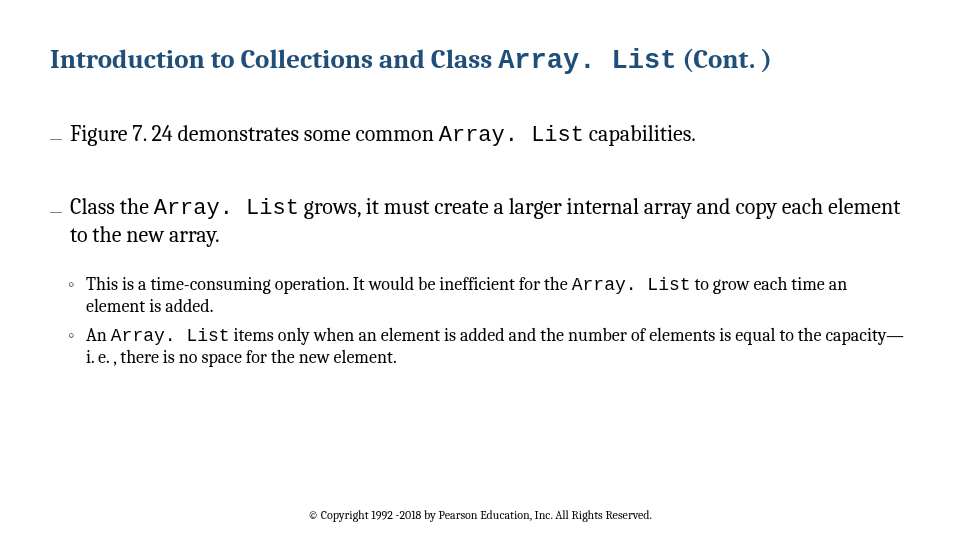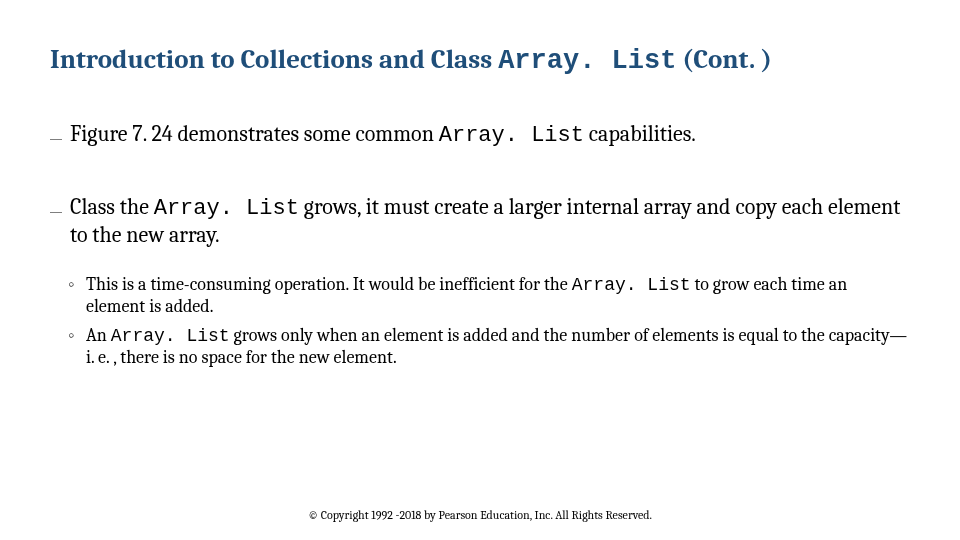--- a/index.html
+++ b/index.html
@@ -32,19 +32,19 @@
     </div>
     <div class="item">
       <span>Class the </span><span class="code">Array. List</span><span> grows, it must create a larger internal array and copy each element to the new array.</span>
     </div>
 
     <div class="sub">
       <div class="subitem">
         <span>This is a time-consuming operation. It would be inefficient for the </span><span class="code">Array. List</span><span> to grow each time an element is added.</span>
       </div>
       <div class="subitem">
-        <span>An </span><span class="code">Array. List</span><span> grows only when an element is added and the number of elements is equal to the capacity—i. e. , there is no space for the new element.</span>
+        <span>An </span><span class="code">Array. List</span><span> items only when an element is added and the number of elements is equal to the capacity—i. e. , there is no space for the new element.</span>
       </div>
     </div>
   </div>
 
   <div class="footer">© Copyright 1992 -2018 by Pearson Education, Inc. All Rights Reserved.</div>
 </div>
 
 </body></html>

